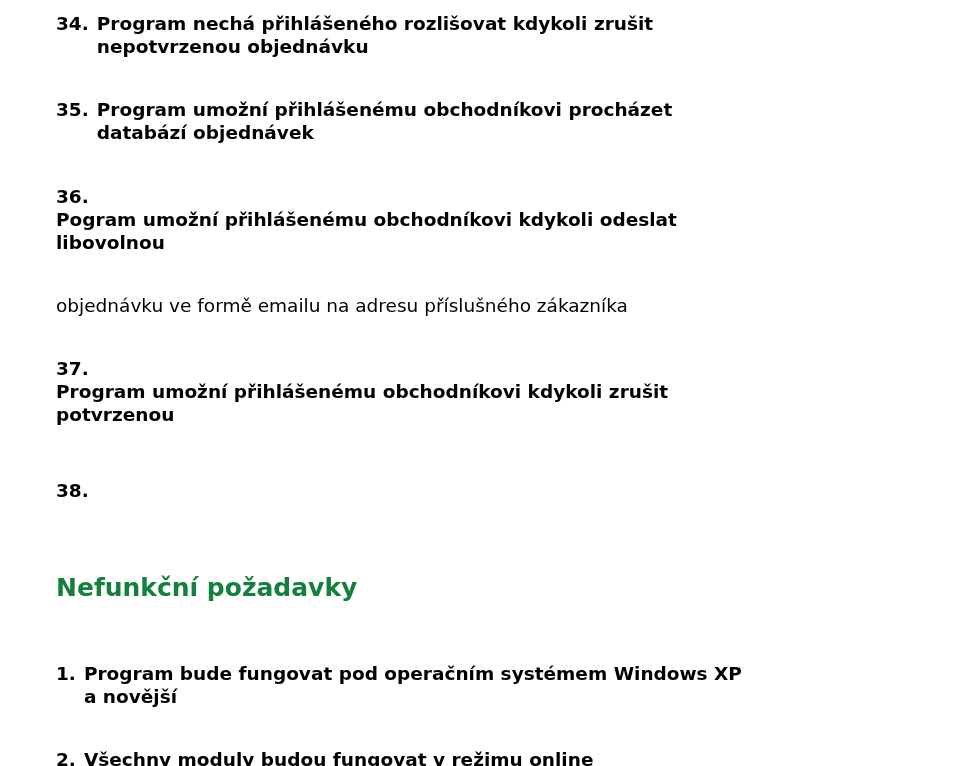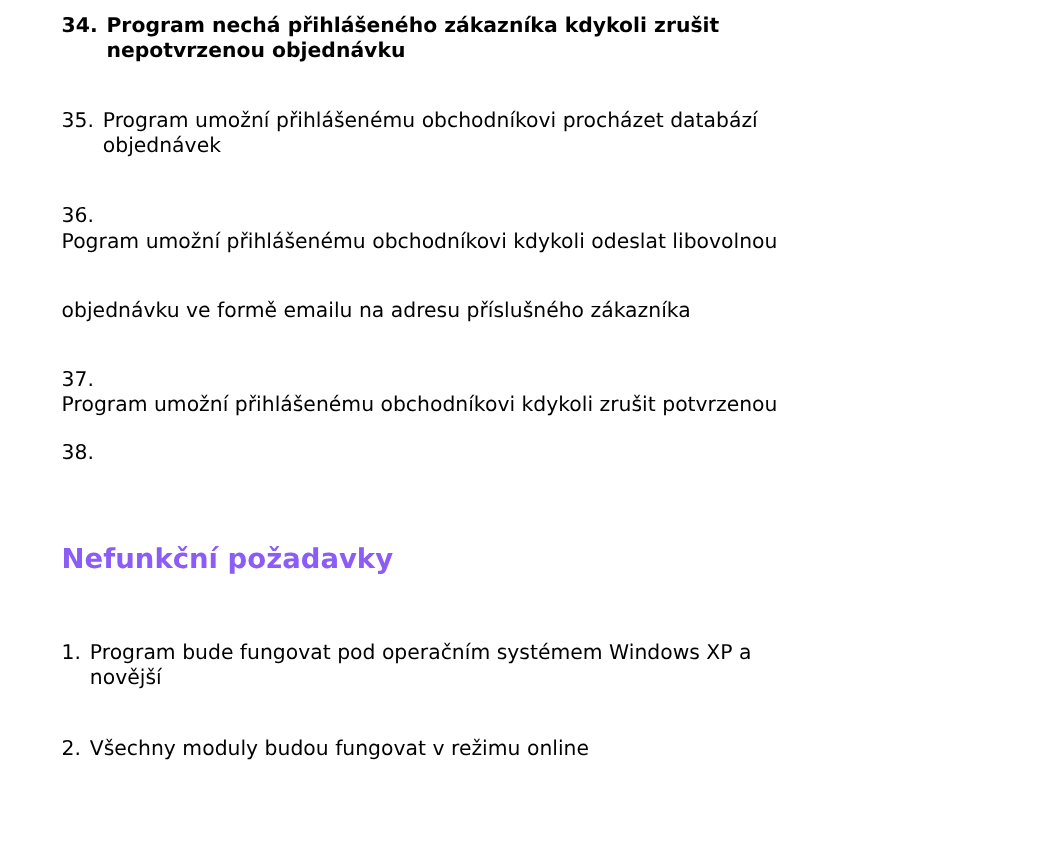--- a/index.html
+++ b/index.html
@@ -15,21 +15,21 @@
     box-sizing: border-box;
     padding: 12px 56px 0 56px;
     width: 810px;
   }
   .list-line {
     display: flex;
     align-items: baseline;
     font-size: 18.5px;
     line-height: 1.25;
     margin: 0 0 40px 0;
-    font-weight: 400;
+    font-weight: 700;
   }
   .list-line.bold {
     font-weight: 700;
   }
   .list-line.tight {
     margin-bottom: 0;
     flex-direction: column;
   }
   .list-num {
     white-space: nowrap;
@@ -37,46 +37,46 @@
   }
   .continuation {
     font-size: 18.5px;
     line-height: 1.25;
     margin-bottom: 40px;
   }
   .heading {
     font-size: 25px;
     font-weight: 700;
     margin: 70px 0 60px 0;
-    color: #8b5cf6;
+    color: #15803d;
   }
 </style>
 </head>
 <body>
 
 <div class="page">
 
   <div class="list-line bold">
     <span class="list-num">34.</span>
-    <span>Program nechá přihlášeného zákazníka kdykoli zrušit nepotvrzenou objednávku</span>
+    <span>Program nechá přihlášeného rozlišovat kdykoli zrušit nepotvrzenou objednávku</span>
   </div>
 
   <div class="list-line">
     <span class="list-num">35.</span>
     <span>Program umožní přihlášenému obchodníkovi procházet databází objednávek</span>
   </div>
 
   <div class="list-line tight" style="margin-bottom:40px;">
     <span class="list-num">36.</span>
     <span>Pogram umožní přihlášenému obchodníkovi kdykoli odeslat libovolnou</span>
   </div>
 
   <div class="continuation">objednávku ve formě emailu na adresu příslušného zákazníka</div>
 
-  <div class="list-line tight" style="margin-bottom:20px;">
+  <div class="list-line tight" style="margin-bottom:53px;">
     <span class="list-num">37.</span>
     <span>Program umožní přihlášenému obchodníkovi kdykoli zrušit potvrzenou</span>
   </div>
 
 
   <div class="list-line" style="margin-bottom:10px;">
     <span class="list-num">38.</span>
   </div>
 
   <div class="heading">Nefunkční požadavky</div>

